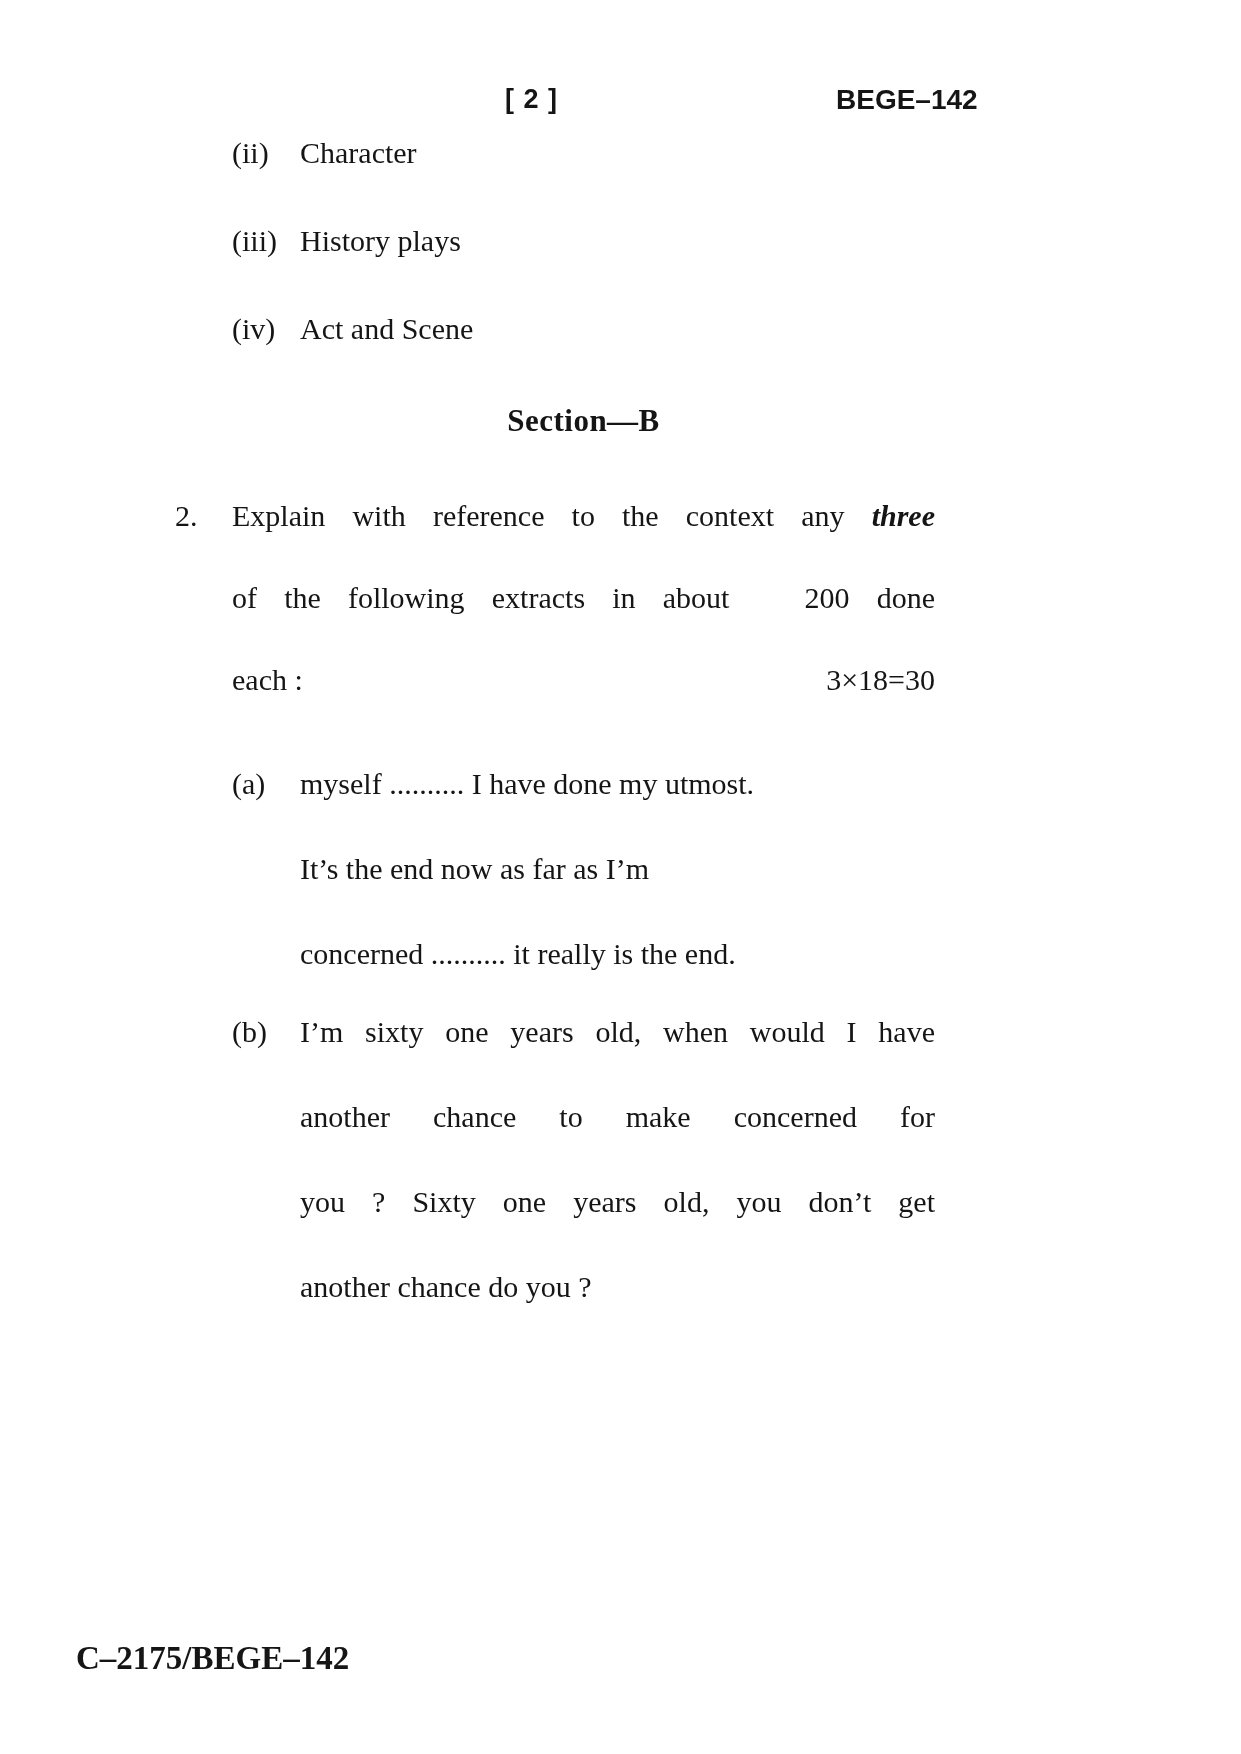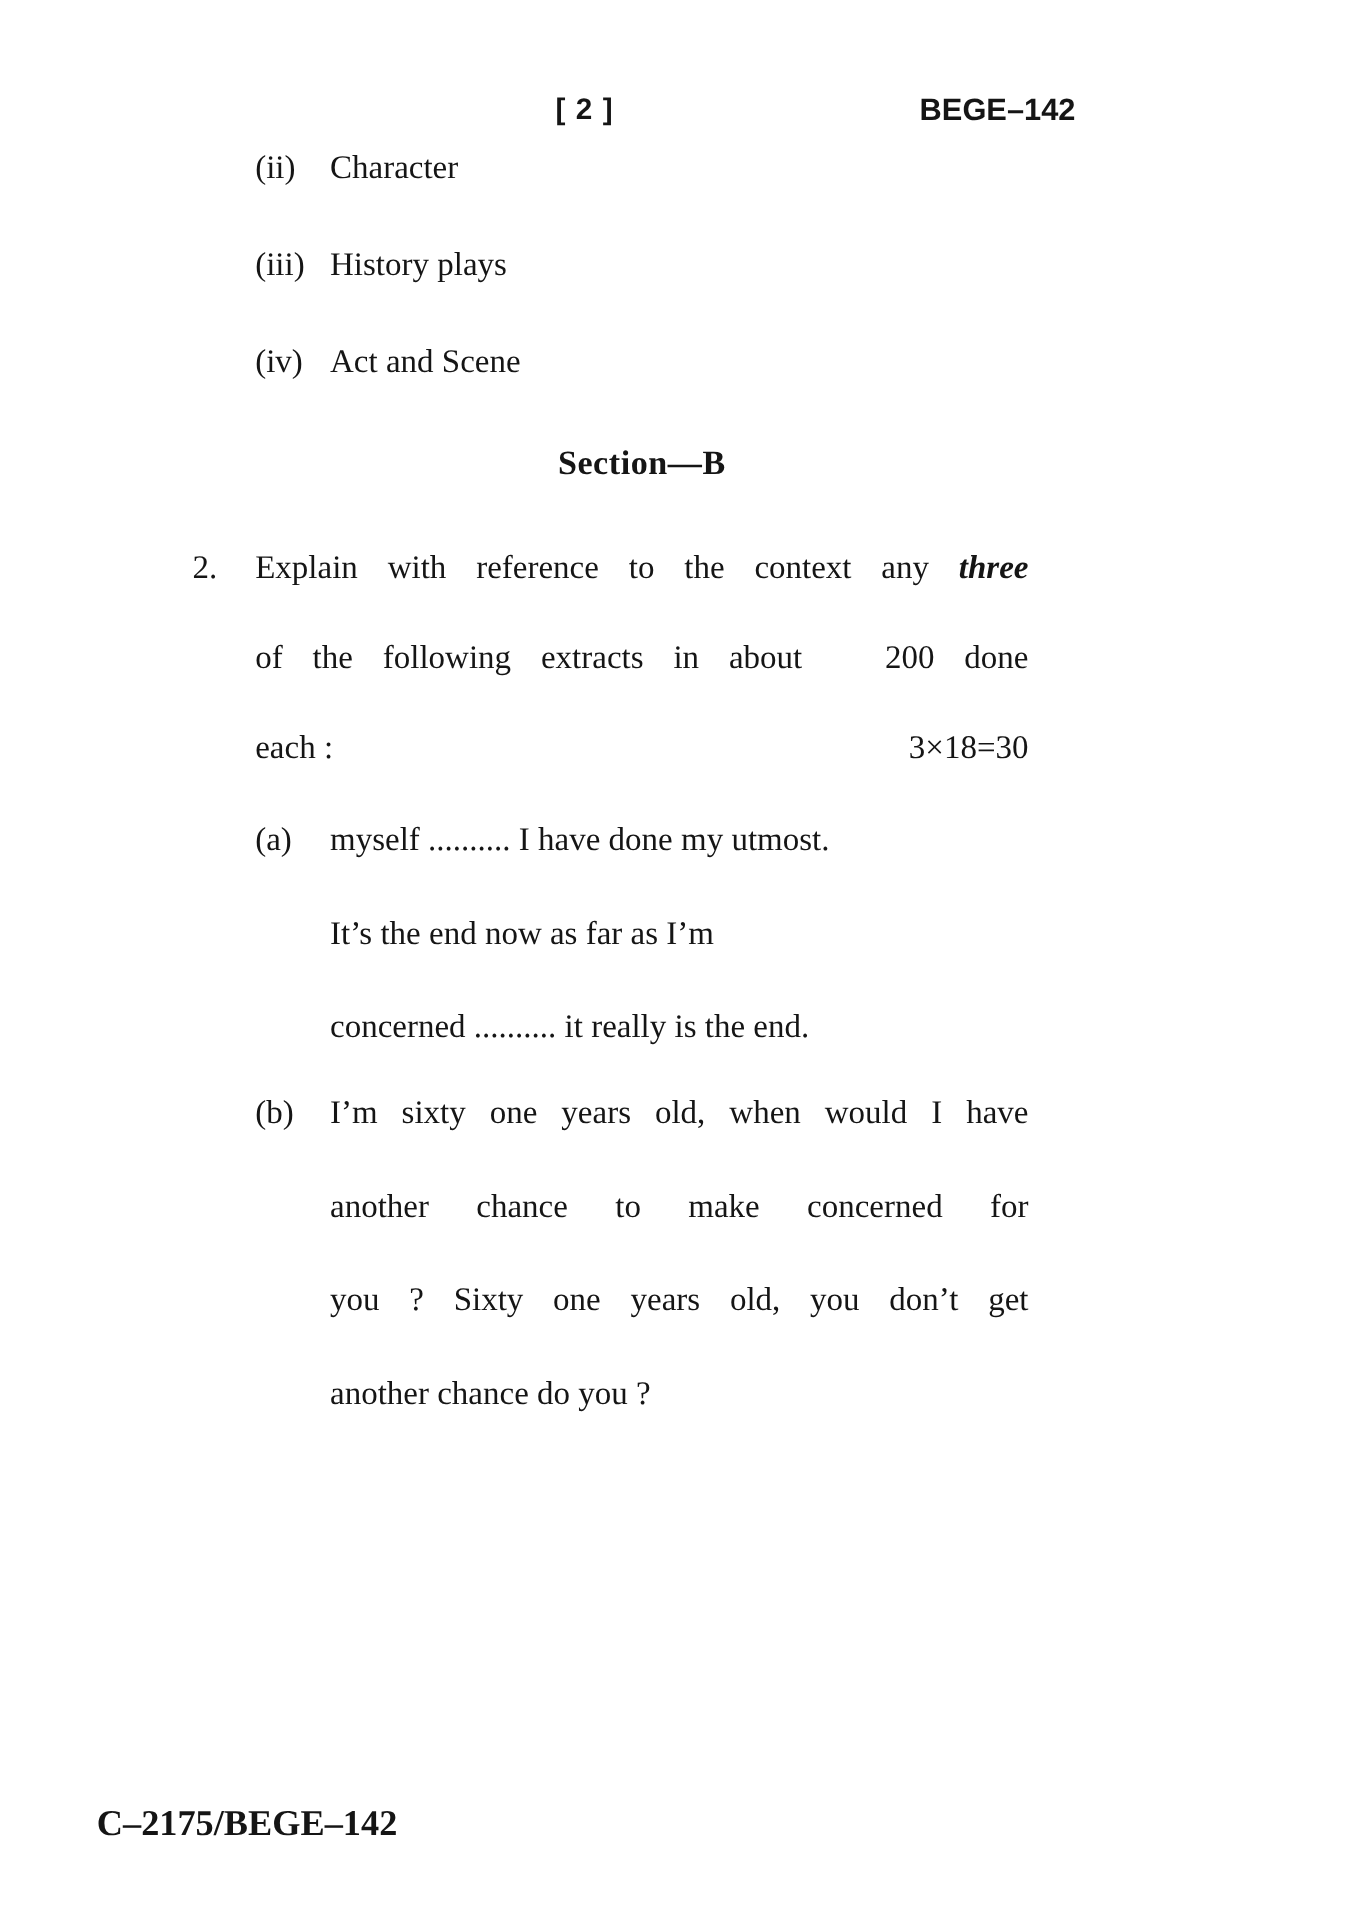--- a/index.html
+++ b/index.html
@@ -42,31 +42,31 @@
   }
 
   .question { position:relative; }
   .q-number { position:absolute; left:-57px; top:0; }
 
   .qline { margin-bottom:44px; }
   .justify { text-align:justify; text-align-last:justify; }
   .bi { font-weight:bold; font-style:italic; }
   .b { font-weight:normal;margin-left:48px; }
 
-  .marks-row { display:flex; justify-content:space-between; margin-bottom:46px; }
+  .marks-row { display:flex; justify-content:space-between; margin-bottom:66px; }
 
   .sub-item { display:flex; margin-top:40px; }
   .sub-item .lbl { width:68px; flex:0 0 68px; }
   .sub-item .lines { flex:1; min-width:0; }
   .sub-line { margin-bottom:47px; }
   .sub-line:last-child { margin-bottom:0; }
 
   
   .footer {
-    position:absolute; left:88px; top:1640px;
+    position:absolute; left:76px; top:1640px;
     font-weight:bold; font-size:33px;
   }
 </style>
 </head>
 <body>
 
 <div class="page">
 
   <div class="header">
     <span class="page-num">[ 2 ]</span>

